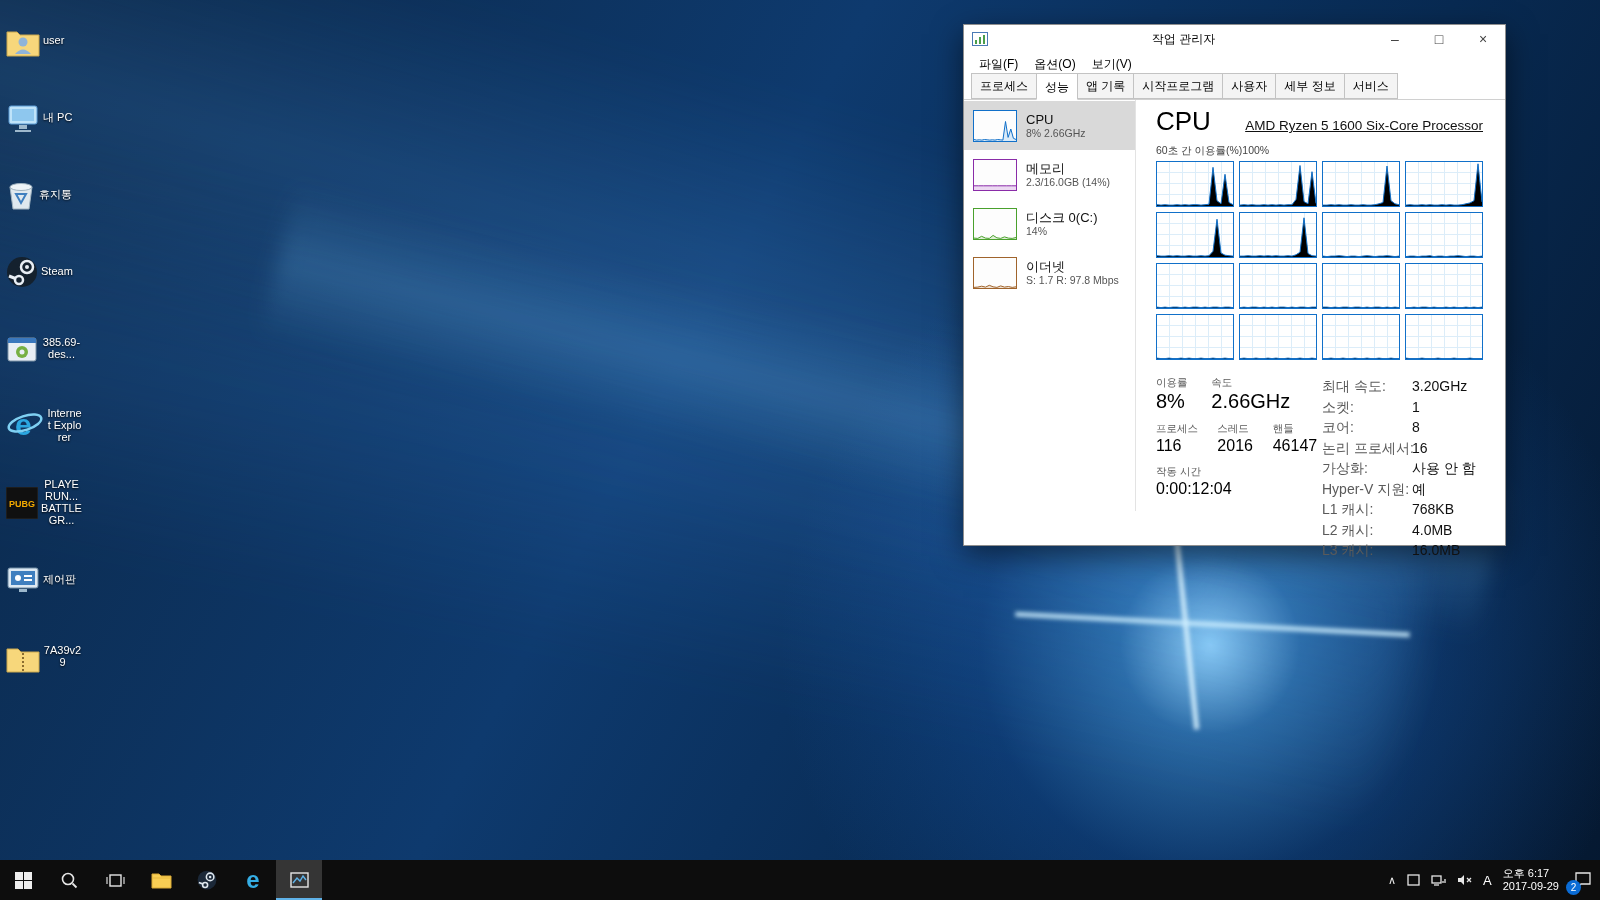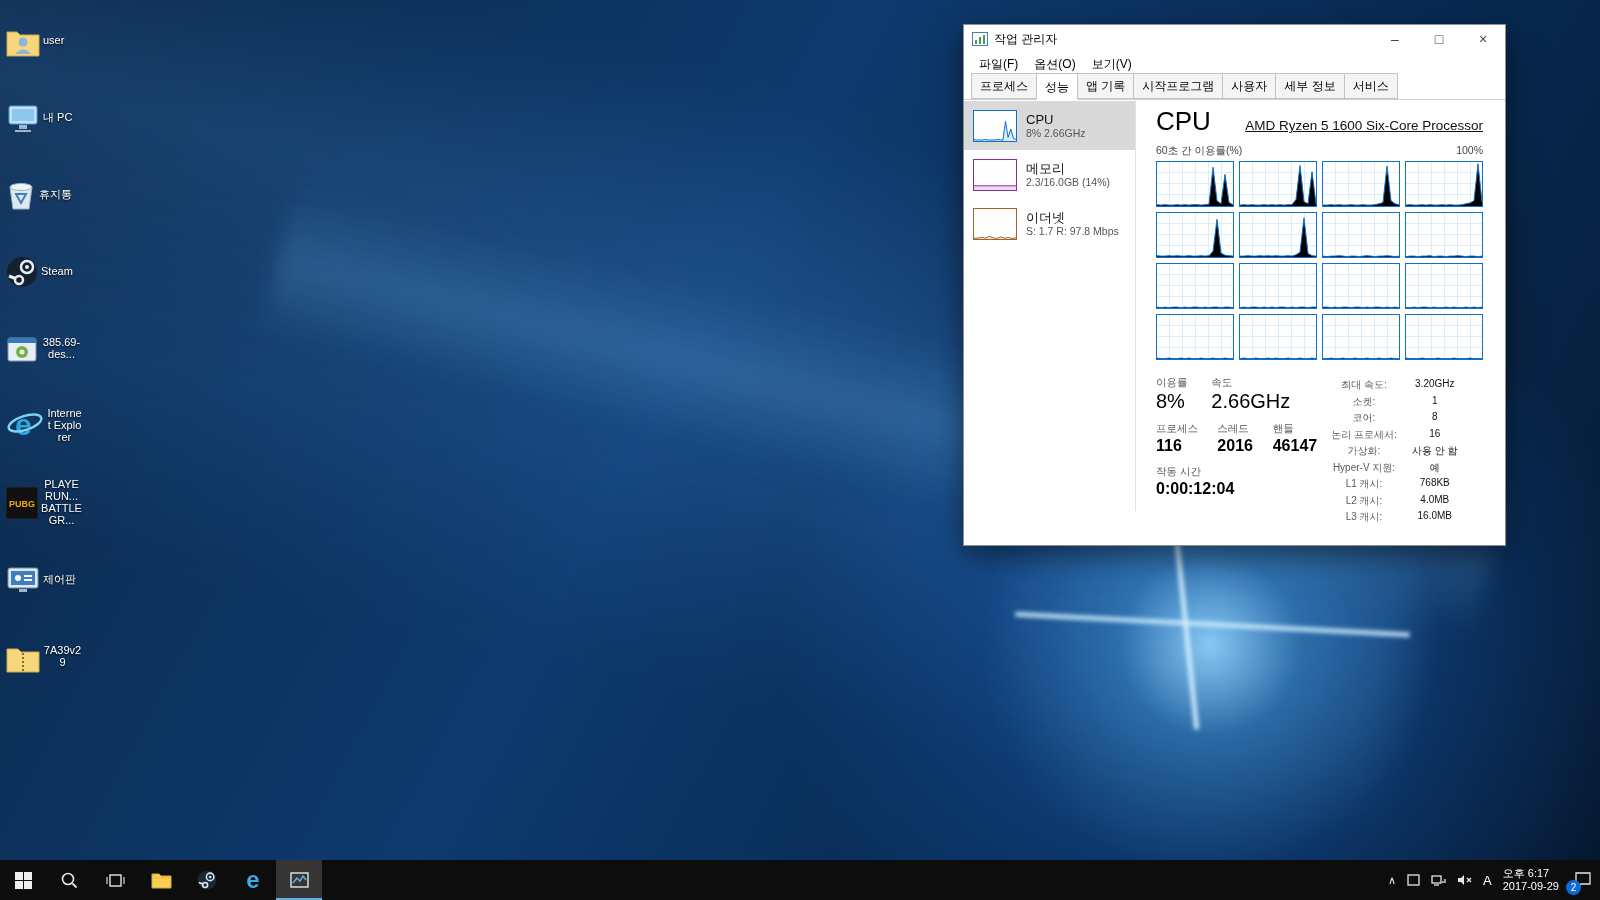--- a/index.html
+++ b/index.html
@@ -25,21 +25,21 @@
 
   
   .desk-icons{position:absolute;left:6px;top:6px;display:flex;flex-direction:column;gap:9px;z-index:2;}
   .dicon{width:76px;min-height:68px;display:flex;align-items:center;gap:3px;cursor:default;}
   .dicon .art{height:34px;display:flex;align-items:flex-end;justify-content:center;}
   .dicon .lbl{font-size:11px;color:#fff;text-align:center;text-shadow:0 1px 2px rgba(0,0,0,.95);line-height:12px;max-width:76px;word-break:break-all;}
 
   
   .tm-window{position:absolute;left:963px;top:24px;width:543px;height:522px;background:#fff;
     border:1px solid #8e8e8e;box-shadow:0 10px 28px rgba(0,0,0,.5);z-index:5;font-size:12px;color:#000;}
-  .titlebar{height:28px;display:flex;align-items:center;padding-left:8px;background:#fff;}
+  .titlebar{height:28px;display:flex;align-items:center;padding-left:8px;background:#fff;text-align:center;}
   .titlebar .app-ic{width:16px;height:14px;margin-right:6px;flex:none;}
   .titlebar .wtitle{font-size:12px;color:#000;flex:1;}
   .wctrls{display:flex;height:100%;}
   .wctrl{width:44px;display:flex;align-items:center;justify-content:center;font-size:14px;color:#444;}
   .menubar{height:22px;display:flex;align-items:center;padding-left:8px;gap:2px;}
   .menubar .mitem{padding:2px 7px;color:#000;}
   .tabbar{height:25px;display:flex;align-items:flex-end;padding-left:7px;border-bottom:1px solid #d0d0d0;}
   .tab{padding:4px 8px 3px;border:1px solid #c3c3c3;background:#f4f4f4;margin-right:-1px;position:relative;white-space:nowrap;}
   .tab.active{background:#fff;border-bottom:1px solid #fff;margin-bottom:-1px;padding-top:5px;z-index:1;}
 
@@ -49,37 +49,37 @@
   .side-item.selected{background:#d9d9d9;}
   .thumb{width:44px;height:32px;border:1px solid #888;background:#fdfdfd;position:relative;flex:none;}
   .thumb .spark{position:absolute;inset:0;}
   .side-txt .t1{font-size:13px;color:#111;line-height:15px;}
   .side-txt .t2{font-size:10.5px;color:#555;line-height:13px;white-space:nowrap;}
 
   .tm-main{flex:1;padding:6px 22px 0 20px;position:relative;}
   .main-head{display:flex;align-items:baseline;}
   .cpu-big{font-size:26px;color:#000;}
   .cpu-name{margin-left:auto;font-size:13.5px;color:#111;text-decoration:underline;}
-  .graph-labels{display:flex;justify-content:space-between;font-size:10.5px;color:#444;margin-top:7px;margin-bottom:3px;}
+  .graph-labels{display:flex;justify-content:flex-start;font-size:10.5px;color:#444;margin-top:7px;margin-bottom:3px;}
   .core-grid{display:grid;grid-template-columns:repeat(4,1fr);gap:5px 5px;}
   .core-cell{height:46px;position:relative;border:1px solid #1170c9;background-color:#fff;
     background-image:
       repeating-linear-gradient(to right,transparent 0 12px,#dcedf9 12px 13px),
       repeating-linear-gradient(to bottom,transparent 0 10px,#dcedf9 10px 11px);}
   .core-cell .spark{position:absolute;inset:0;}
 
   .stats-row{display:flex;margin-top:16px;}
   .stats-left{width:166px;flex:none;}
   .scell{display:inline-block;vertical-align:top;}
   .slabel{font-size:10.5px;color:#5a5a5a;line-height:13px;}
   .sval-big{font-size:20px;color:#000;line-height:24px;}
-  .sval-mid{font-size:16px;color:#000;line-height:21px;font-weight:bold;}
+  .sval-mid{font-size:16px;color:#000;line-height:21px;}
   .srow{margin-bottom:9px;}
   .details{display:grid;grid-template-columns:84px auto;column-gap:6px;row-gap:2.5px;
-    font-size:10px;align-content:start;margin-top:2px;text-align:center;}
+    font-size:14px;align-content:start;margin-top:2px;}
   .dlabel{color:#5a5a5a;white-space:nowrap;}
   .dval{color:#111;white-space:nowrap;}
 
   .tm-footer{position:absolute;left:0;right:0;bottom:0;height:34px;border-top:1px solid #e5e5e5;
     display:flex;align-items:center;padding-left:12px;gap:7px;background:#fff;}
   .chev-circle{width:16px;height:16px;border:1px solid #7d8a97;border-radius:50%;display:flex;
     align-items:center;justify-content:center;color:#5f6f7f;font-size:9px;}
   .f-collapse{font-size:12px;color:#222;}
   .f-sep{color:#c8c8c8;margin:0 4px;}
   .f-link{font-size:12px;color:#0b5fbd;}
@@ -257,20 +257,32 @@
         <div class="side-item">
           <span class="thumb" style="border-color: rgb(138, 44, 168);">
               <span class="spark"><svg width="42" height="30" viewBox="0 0 42 30" preserveAspectRatio="none">
                   <polygon points="0.0,25.8 4.7,25.8 9.3,25.8 14.0,25.8 18.7,25.8 23.3,25.8 28.0,25.8 32.7,25.8 37.3,25.8 42.0,25.8 42,30 0,30" fill="#ecd9f2"></polygon>
                   <polyline points="0.0,25.8 4.7,25.8 9.3,25.8 14.0,25.8 18.7,25.8 23.3,25.8 28.0,25.8 32.7,25.8 37.3,25.8 42.0,25.8" fill="none" stroke="#8a2ca8" stroke-width="1"></polyline>
                 </svg></span>
             </span>
           <span class="side-txt">
               <div class="t1">메모리</div>
               <div class="t2">2.3/16.0GB (14%)</div>
+            </span>
+        </div>
+        <div class="side-item">
+          <span class="thumb" style="border-color: rgb(74, 161, 45);">
+              <span class="spark"><svg width="42" height="30" viewBox="0 0 42 30" preserveAspectRatio="none">
+                  <polygon points="0.0,29.1 3.8,29.4 7.6,27.3 11.5,29.1 15.3,29.4 19.1,26.4 22.9,28.8 26.7,29.4 30.5,27.9 34.4,29.1 38.2,29.4 42.0,28.5 42,30 0,30" fill="#e0efd8"></polygon>
+                  <polyline points="0.0,29.1 3.8,29.4 7.6,27.3 11.5,29.1 15.3,29.4 19.1,26.4 22.9,28.8 26.7,29.4 30.5,27.9 34.4,29.1 38.2,29.4 42.0,28.5" fill="none" stroke="#4aa12d" stroke-width="1"></polyline>
+                </svg></span>
+            </span>
+          <span class="side-txt">
+              <div class="t1">디스크 0(C:)</div>
+              <div class="t2">14%</div>
             </span>
         </div>
         <div class="side-item">
           <span class="thumb" style="border-color: rgb(160, 100, 44);">
               <span class="spark"><svg width="42" height="30" viewBox="0 0 42 30" preserveAspectRatio="none">
                   <polygon points="0.0,29.4 3.8,29.1 7.6,28.2 11.5,29.1 15.3,27.3 19.1,28.8 22.9,29.4 26.7,27.9 30.5,29.1 34.4,28.5 38.2,29.4 42.0,28.8 42,30 0,30" fill="#f0e2d4"></polygon>
                   <polyline points="0.0,29.4 3.8,29.1 7.6,28.2 11.5,29.1 15.3,27.3 19.1,28.8 22.9,29.4 26.7,27.9 30.5,29.1 34.4,28.5 38.2,29.4 42.0,28.8" fill="none" stroke="#a0642c" stroke-width="1"></polyline>
                 </svg></span>
             </span>
           <span class="side-txt">

